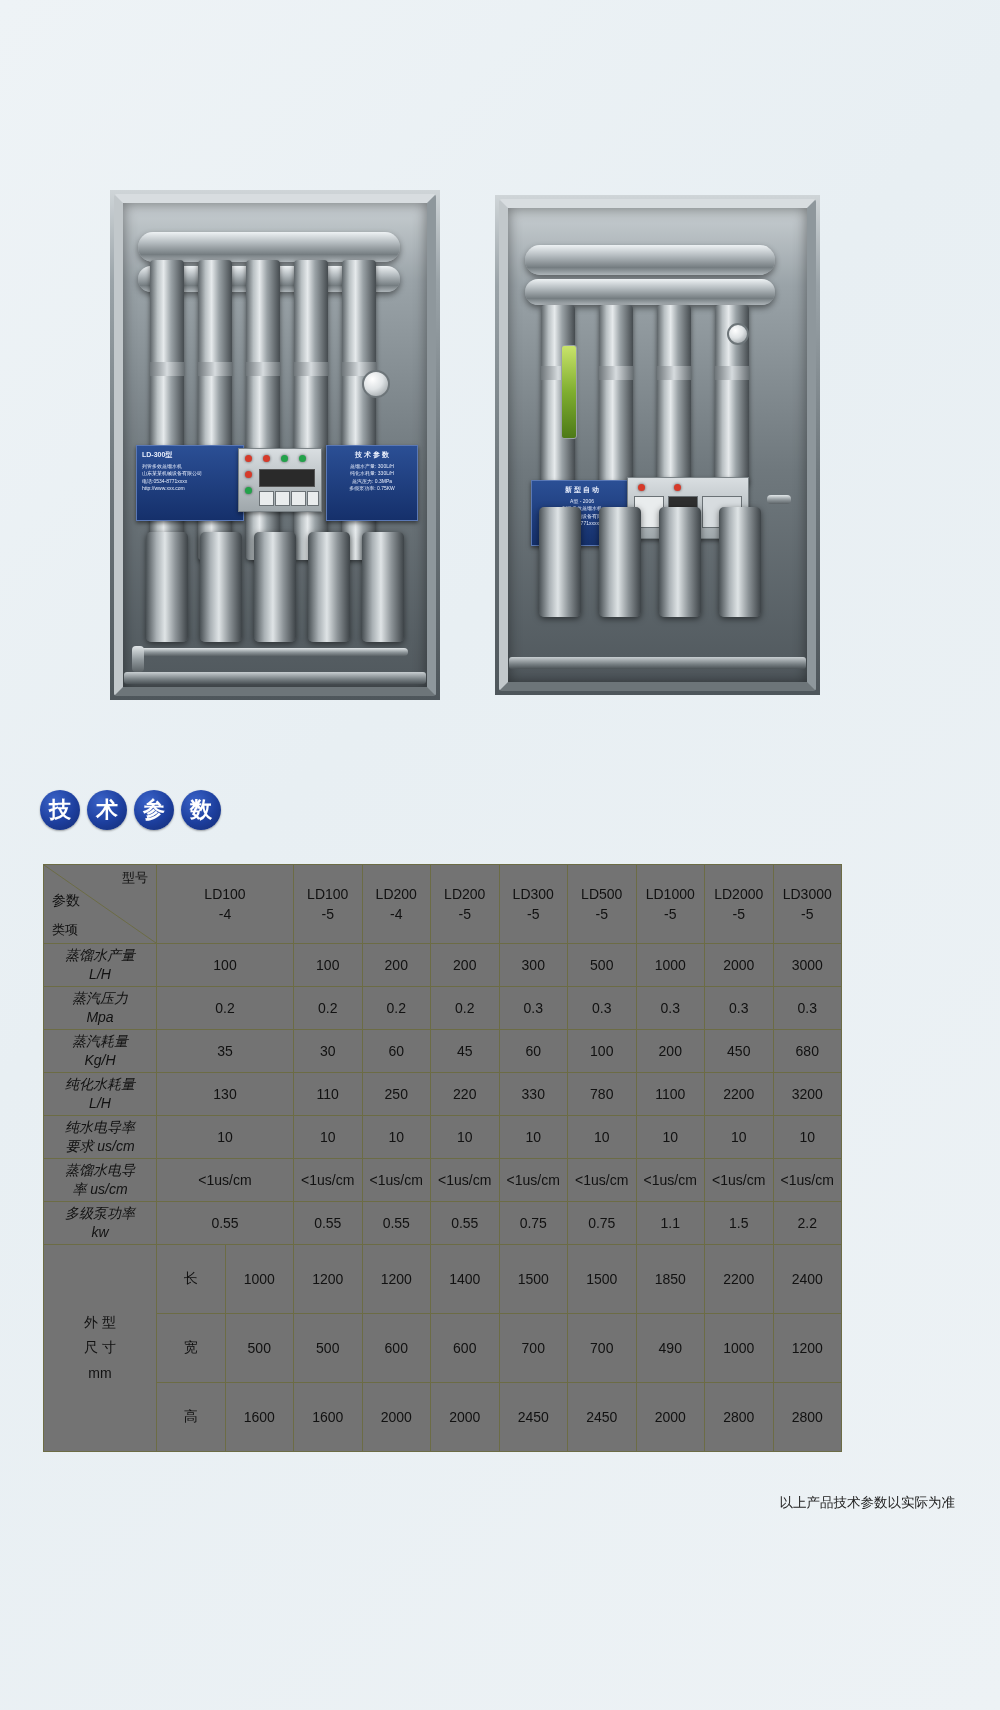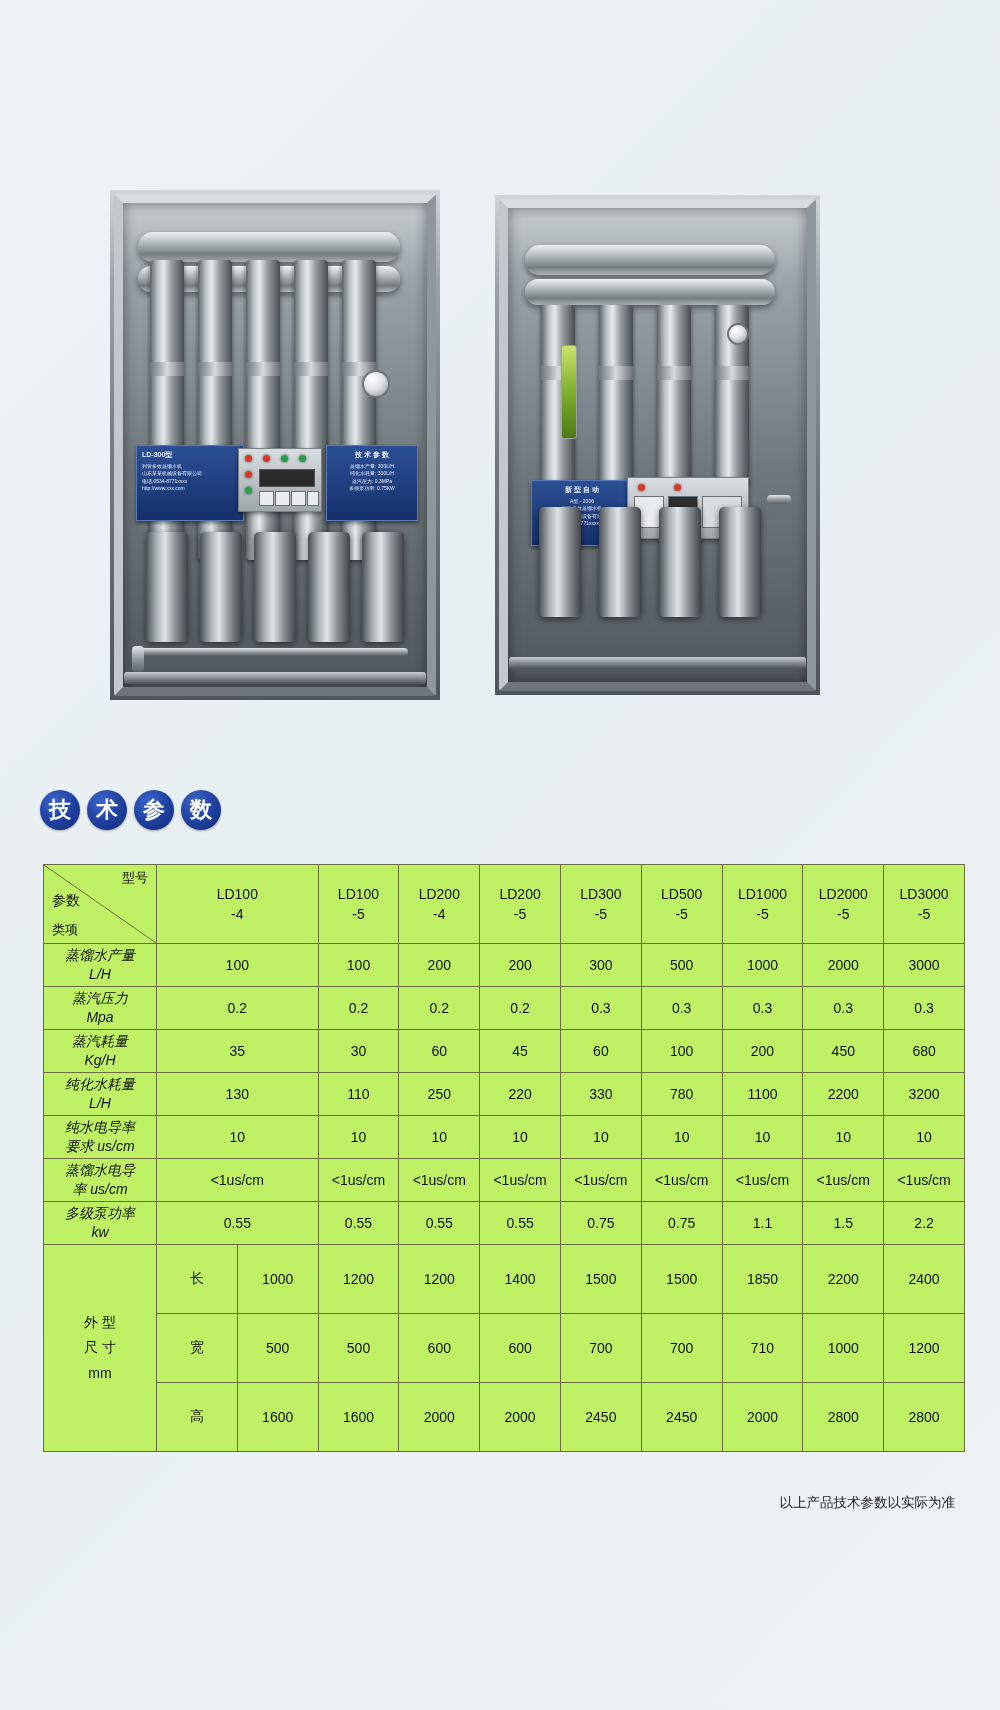--- a/index.html
+++ b/index.html
@@ -173,23 +173,23 @@
     align-items: center;
     justify-content: center;
     box-shadow: 0 1px 2px rgba(0,0,0,.35);
   }
 
   
   .spec-table {
     position: absolute;
     left: 43px;
     top: 864px;
-    width: 922px;
+    width: 799px;
     border-collapse: collapse;
-    background: #bef264;
+    background: #737373;
     table-layout: fixed;
   }
   .spec-table td, .spec-table th {
     border: 1px solid #6c6c45;
     font-size: 14px;
     color: #111;
     text-align: center;
     font-weight: normal;
     padding: 0;
   }
@@ -483,21 +483,21 @@
         <td class="tall">2400</td>
       </tr>
       <tr>
         <td class="dim-sub tall">宽</td>
         <td class="tall">500</td>
         <td class="tall">500</td>
         <td class="tall">600</td>
         <td class="tall">600</td>
         <td class="tall">700</td>
         <td class="tall">700</td>
-        <td class="tall">710</td>
+        <td class="tall">490</td>
         <td class="tall">1000</td>
         <td class="tall">1200</td>
       </tr>
       <tr>
         <td class="dim-sub tall">高</td>
         <td class="tall">1600</td>
         <td class="tall">1600</td>
         <td class="tall">2000</td>
         <td class="tall">2000</td>
         <td class="tall">2450</td>

